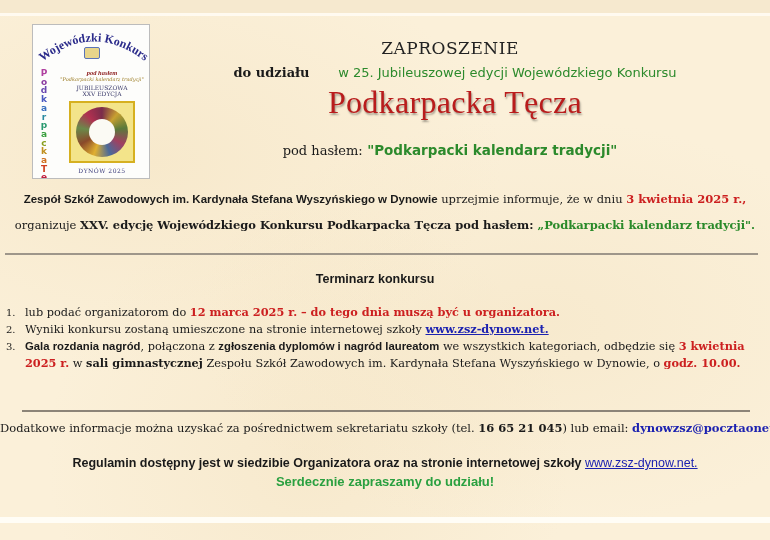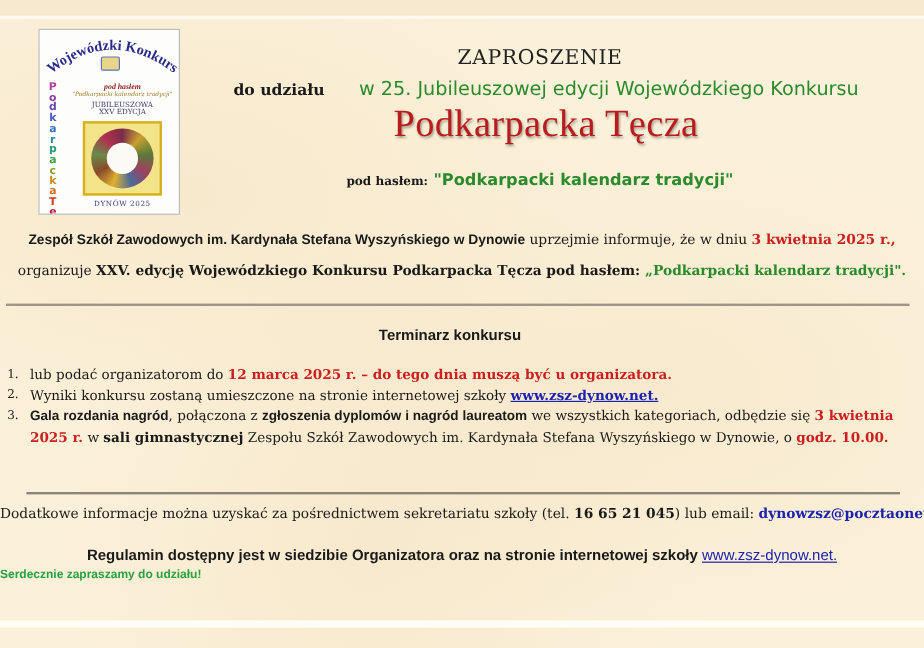--- a/index.html
+++ b/index.html
@@ -20,24 +20,24 @@
   .poster .p2{position:absolute;left:22px;top:51px;width:94px;text-align:center;font-size:5px;font-style:italic;color:#9a7a20;}
   .poster .p3{position:absolute;left:22px;top:60px;width:94px;text-align:center;font-size:6px;color:#3a3a6a;line-height:6px;}
   .poster .wreath{position:absolute;left:36px;top:76px;width:66px;height:62px;background:#f3e48a;border:2px solid #d6b020;box-sizing:border-box;}
   .poster .wreath .ring{position:absolute;left:5px;top:4px;width:52px;height:50px;border-radius:50%;
     background:conic-gradient(#7a2d4a,#c8a030,#5a7a3a,#a04060,#4a6a9a,#e0b030,#8a4a2a,#6a8a4a,#b03050,#7a2d4a);}
   .poster .wreath .hole{position:absolute;left:18px;top:16px;width:26px;height:26px;border-radius:50%;background:#fbfaf4;}
   .poster .dyn{position:absolute;left:22px;top:142px;width:94px;text-align:center;font-size:6px;color:#3a3a7a;letter-spacing:0.5px;}
   .h1{position:absolute;left:300px;top:38px;width:300px;text-align:center;font-family:"DejaVu Serif",serif;font-size:17px;letter-spacing:0.5px;color:#222;}
   .h2{position:absolute;left:150px;top:64px;width:610px;text-align:center;font-size:14.5px;white-space:nowrap;}
   .h2 .b{font-weight:bold;color:#1a1a1a;font-size:13px;}
-  .h2 .g{color:#2c8a2c;font-family:"DejaVu Sans",sans-serif;font-size:16px;margin-left:24px;}
+  .h2 .g{color:#2c8a2c;font-family:"DejaVu Sans",sans-serif;font-size:13px;margin-left:24px;}
   .title{position:absolute;left:230px;top:84px;width:450px;text-align:center;font-family:"Liberation Serif",serif;font-size:32px;color:#b91c1c;text-shadow:1px 2px 2px rgba(0,0,0,0.35);letter-spacing:0.3px;}
   .motto{position:absolute;left:200px;top:142px;width:500px;text-align:center;font-size:14px;white-space:nowrap;}
-  .motto .b{font-weight:bold;font-size:10px;}
+  .motto .b{font-weight:normal;font-size:13px;}
   .motto .g{color:#2c8a2c;font-family:"DejaVu Sans",sans-serif;font-weight:bold;font-size:13.5px;}
   .para{position:absolute;left:0;width:770px;text-align:center;font-size:11.5px;white-space:nowrap;}
   .p1{top:192px;}
   .p2{top:218px;}
   .bold{font-weight:bold;}
   .red{color:#cc2020;font-weight:bold;}
   .grn{color:#2a8a2a;font-weight:bold;}
   .blue{color:#1c22b0;font-weight:bold;}
   .link{color:#1c22b0;font-weight:bold;text-decoration:underline;}
   .hr{position:absolute;height:2px;background:#9e968a;}
@@ -45,21 +45,21 @@
   .hr2{left:22px;top:410px;width:728px;height:1.5px;background:#8c8478;}
   .sec{position:absolute;left:0;top:272px;width:750px;text-align:center;font-family:"Liberation Sans",sans-serif;font-weight:bold;font-size:12.5px;}
   .list{position:absolute;left:0;top:304px;width:770px;font-size:11.3px;line-height:17px;}
   .li{position:relative;padding-left:25px;white-space:nowrap;}
   .li .num{position:absolute;left:6px;top:0;font-size:10px;}
   .cont{padding-left:25px;white-space:nowrap;}
   .narrow{font-family:"Liberation Sans",sans-serif;}
   .info{position:absolute;left:0;top:421px;width:770px;text-align:center;font-size:11.5px;white-space:nowrap;}
   .reg{position:absolute;left:0;top:456px;width:770px;text-align:center;font-family:"Liberation Sans",sans-serif;font-weight:bold;font-size:12.5px;white-space:nowrap;}
   .reg a{color:#1c22b0;text-decoration:underline;font-weight:normal;}
-  .serd{position:absolute;left:0;top:474px;width:770px;font-family:"Liberation Sans",sans-serif;font-weight:bold;font-size:10px;color:#2aa040;}
+  .serd{position:absolute;left:0;top:474px;width:770px;text-align:center;font-family:"Liberation Sans",sans-serif;font-weight:bold;font-size:13px;color:#2aa040;}
 </style>
 </head>
 <body>
 
 <div class="topstrip"></div>
 
 <div class="poster">
   <svg class="arc" viewBox="0 0 114 40">
     <defs>
         <path id="arcp" d="M6,36 Q57,-6 110,34"></path>

